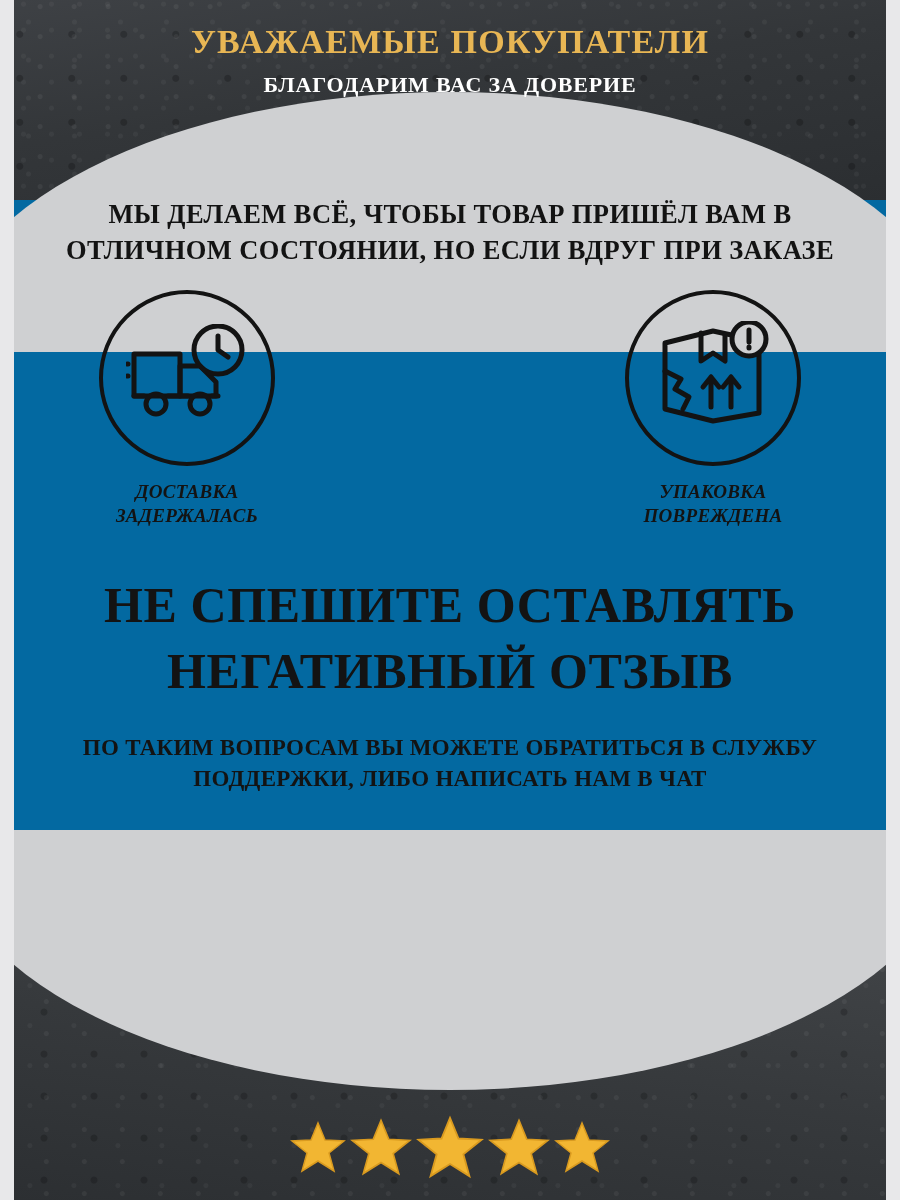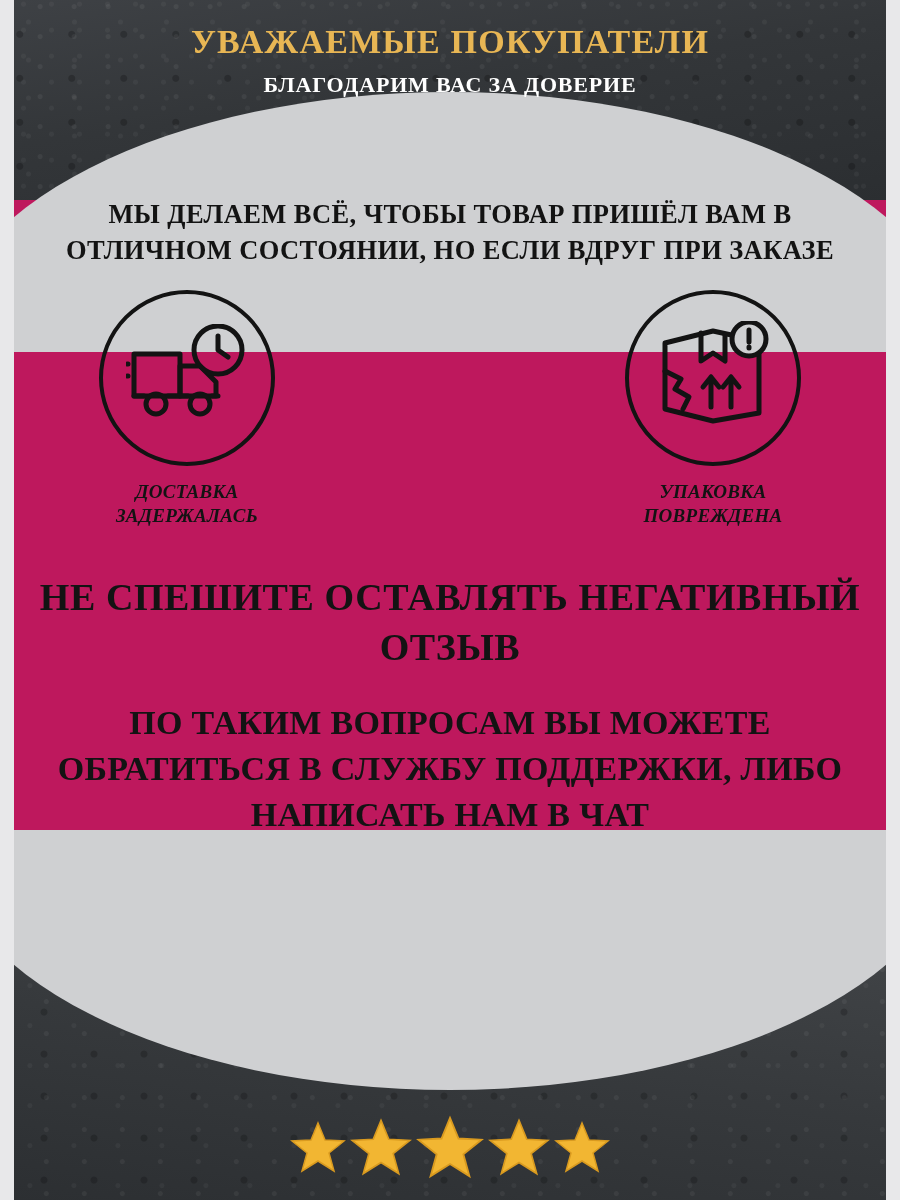--- a/index.html
+++ b/index.html
@@ -5,21 +5,21 @@
   html, body {
     margin: 0;
     padding: 0;
     background: #ffffff;
   }
   .page {
     position: relative;
     width: 900px;
     height: 1200px;
     overflow: hidden;
-    background: #be185d;
+    background: #0369a1;
     font-family: "Liberation Serif", serif;
   }
 
   
   .band-top {
     position: absolute;
     top: 0; left: 0;
     width: 900px;
     height: 200px;
     background:
@@ -151,29 +151,29 @@
     margin-top: 14px;
     font-size: 19px;
     font-weight: bold;
     line-height: 1.25;
     letter-spacing: 0.3px;
     text-transform: uppercase;
   }
 
   .big-title {
     margin-top: 44px;
-    font-size: 38px;
+    font-size: 50px;
     font-weight: bold;
     line-height: 1.32;
     letter-spacing: 0.6px;
     text-transform: uppercase;
   }
   .sub-text {
     margin-top: 28px;
-    font-size: 34px;
+    font-size: 23px;
     font-weight: bold;
     line-height: 1.36;
     letter-spacing: 0.3px;
     text-transform: uppercase;
     padding: 0 18px;
   }
 
   
   .footer {
     position: absolute;

